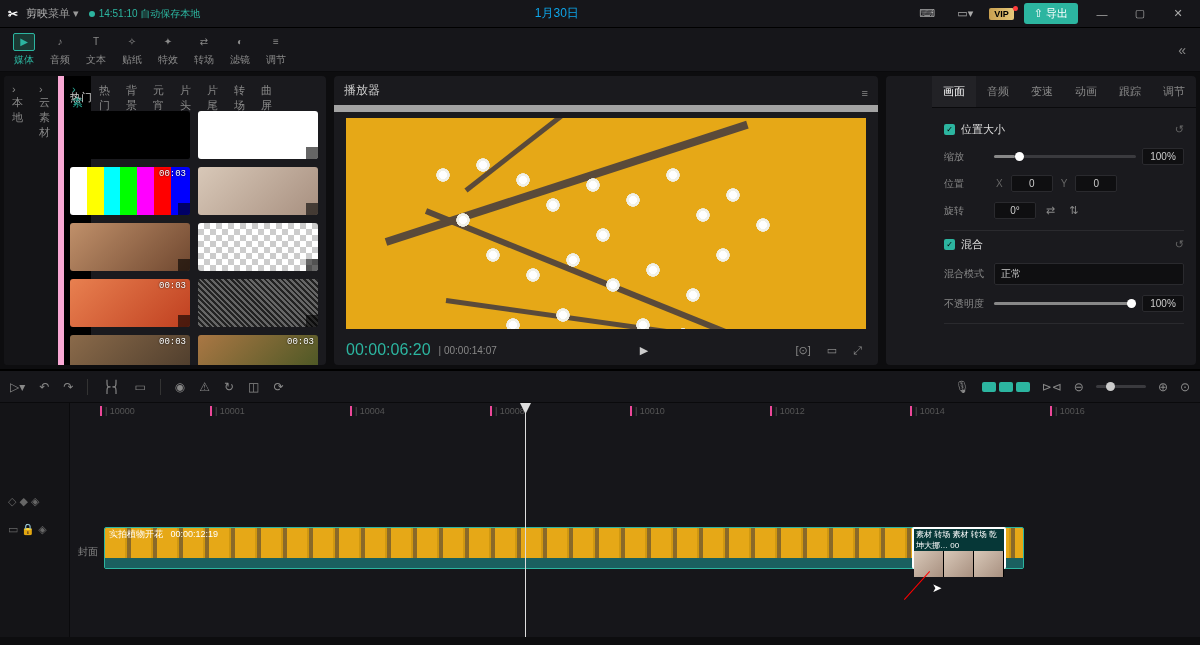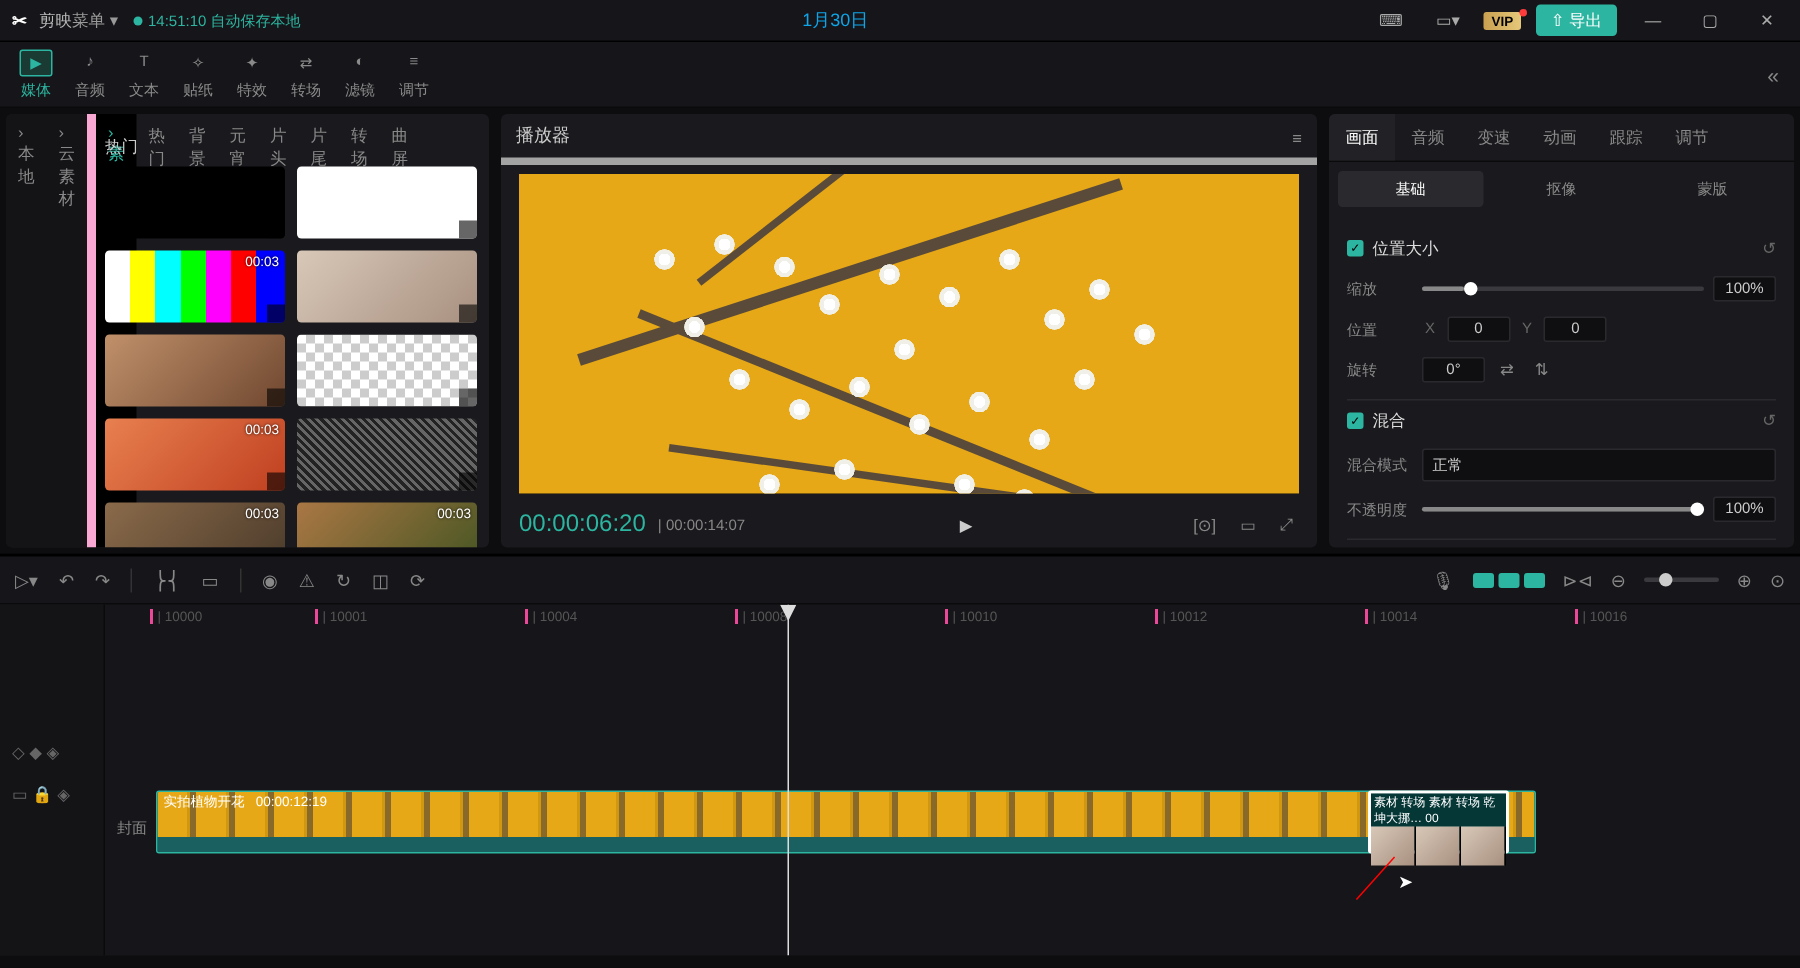--- a/index.html
+++ b/index.html
@@ -32,54 +32,54 @@
 .panel { background: #1a1a1e; margin: 4px; border-radius: 4px; overflow: hidden; }
 .media-panel { width: 322px; display: flex; }
 .sub-sidebar { width: 58px; background: #141417; display: flex; flex-direction: row; }
 .sub-item { padding: 7px 8px; color: #888; font-size: 11px; cursor: pointer; text-align: left; }
 .sub-item.active { background: #000000; color: #2cb5a0; border-left: 6px solid #f9a8d4; }
 .media-content { flex: 1; padding: 8px; overflow: hidden; }
 .search-box { background: #0f0f11; border: 1px solid #2a2a2e; border-radius: 3px; padding: 4px 8px; color: #555; font-size: 10px; margin-bottom: 8px; }
 .section-label { color: #ccc; font-size: 11px; margin: 6px 0; }
 .thumb-grid { display: grid; grid-template-columns: 1fr 1fr; gap: 8px; }
 .thumb { height: 48px; border-radius: 3px; position: relative; overflow: hidden; cursor: pointer; }
-.thumb .dur { position: absolute; top: 2px; right: 4px; font-size: 9px; color: #fff; text-shadow: 0 0 2px #000; }
+.thumb .dur { position: absolute; top: 2px; right: 4px; font-size: 9px; color: #fff; text-shadow: 0 0 2px #000; font-family: Liberation Mono, monospace; }
 .thumb .mark { position: absolute; bottom: 0; right: 0; width: 12px; height: 12px; background: rgba(0,0,0,.6); }
 .t-black { background: #000; }
 .t-white { background: #fff; }
 .t-bars { background: linear-gradient(90deg, #fff 0 14%, #ff0 14% 28%, #0ff 28% 42%, #0f0 42% 56%, #f0f 56% 70%, #f00 70% 84%, #00f 84% 100%); }
 .t-face1 { background: linear-gradient(135deg, #d8c8b8, #a89080); }
 .t-laugh { background: linear-gradient(135deg, #c0906a, #704830); }
 .t-checker { background: repeating-conic-gradient(#ccc 0 25%, #fff 0 50%) 0 0/12px 12px; }
 .t-woman { background: linear-gradient(135deg, #e88050, #c04020); }
 .t-static { background: repeating-linear-gradient(45deg, #222 0 2px, #666 2px 4px); }
 .t-photo { background: linear-gradient(135deg, #8a6a4a, #4a3a2a); }
 .t-hands { background: linear-gradient(135deg, #aa7744, #445522); }
 
 
 .player-panel { flex: 1; display: flex; flex-direction: column; }
-.player-header { display: flex; align-items: flex-end; padding: 6px 10px; border-bottom: 5px solid #a3a3a3; }
+.player-header { display: flex; align-items: flex-end; padding: 6px 10px; border-bottom: 7px solid #a3a3a3; }
 .player-header .title { color: #ccc; font-size: 12px; }
 .player-header .menu { margin-left: auto; color: #888; cursor: pointer; }
 .player-canvas { flex: 1; display: flex; align-items: center; justify-content: center; background: #000; margin: 6px 12px; position: relative; }
 .flower-img { width: 100%; height: 100%; background: #e6a817; position: relative; overflow: hidden; }
 .branch { position: absolute; background: #5a4a3a; transform-origin: left center; }
 .b1 { width: 380px; height: 8px; top: 120px; left: 40px; transform: rotate(-18deg); }
 .b2 { width: 340px; height: 6px; top: 90px; left: 80px; transform: rotate(22deg); }
 .b3 { width: 280px; height: 5px; top: 70px; left: 120px; transform: rotate(-38deg); }
 .b4 { width: 240px; height: 5px; top: 180px; left: 100px; transform: rotate(8deg); }
 .blossom { position: absolute; width: 14px; height: 14px; background: radial-gradient(circle, #fff 0 40%, #f0f0e8 40% 70%, transparent 70%); border-radius: 50%; }
 .player-controls { display: flex; align-items: center; padding: 6px 12px; gap: 8px; }
 .time-cur { color: #2cb5a0; font-size: 16px; }
 .time-dur { color: #888; font-size: 10px; }
 .play-btn { margin: 0 auto; color: #ccc; cursor: pointer; }
 .ctrl-icon { color: #888; cursor: pointer; padding: 0 4px; }
 
 
-.inspector-panel { width: 310px; display: flex; flex-direction: column; }
+.inspector-panel { width: 310px; display: flex; flex-direction: column; padding-left: 46px; }
 .insp-tabs { display: flex; border-bottom: 1px solid #0a0a0c; }
 .insp-tab { padding: 8px 11px; font-size: 11px; color: #888; cursor: pointer; }
 .insp-tab.active { color: #fff; background: #222226; }
 .insp-subtabs { display: flex; padding: 6px; gap: 4px; }
 .insp-subtab { flex: 1; text-align: center; padding: 5px 0; font-size: 10px; color: #888; border-radius: 3px; cursor: pointer; }
 .insp-subtab.active { background: #2a2a2e; color: #fff; }
 .insp-body { padding: 8px 12px; overflow-y: auto; flex: 1; }
 .insp-section-hdr { display: flex; align-items: center; padding: 6px 0; color: #ddd; font-size: 11px; border-top: 1px solid #2a2a2e; margin-top: 6px; }
 .insp-section-hdr:first-child { border-top: none; margin-top: 0; }
 .chk { width: 11px; height: 11px; background: #2cb5a0; border-radius: 2px; margin-right: 6px; display: flex; align-items: center; justify-content: center; color: #000; font-size: 8px; }
@@ -293,25 +293,20 @@
 
   <div class="panel inspector-panel">
     <div class="insp-tabs" id="insp-tabs">
         <div class="insp-tab active">画面</div>
         <div class="insp-tab">音频</div>
         <div class="insp-tab">变速</div>
         <div class="insp-tab">动画</div>
         <div class="insp-tab">跟踪</div>
         <div class="insp-tab">调节</div>
       </div>
-    <div class="insp-subtabs" id="insp-subtabs">
-        <div class="insp-subtab active">基础</div>
-        <div class="insp-subtab">抠像</div>
-        <div class="insp-subtab">蒙版</div>
-      </div>
     <div class="insp-body">
       <div class="insp-section-hdr">
           <span class="chk">✓</span>
           <span>位置大小</span>
           <span class="reset-icon">↺</span>
         </div>
       <div class="prop-row">
         <span class="prop-label">缩放</span>
         <div class="slider-track">
             <div class="slider-fill" style="width:15%"></div>

